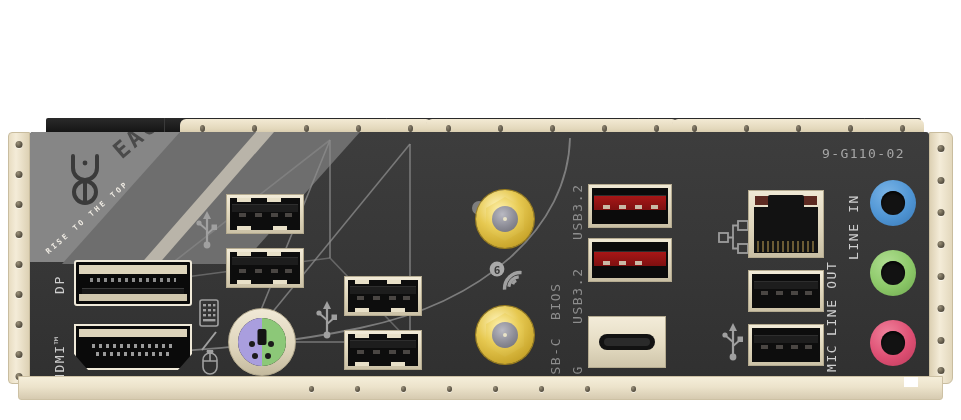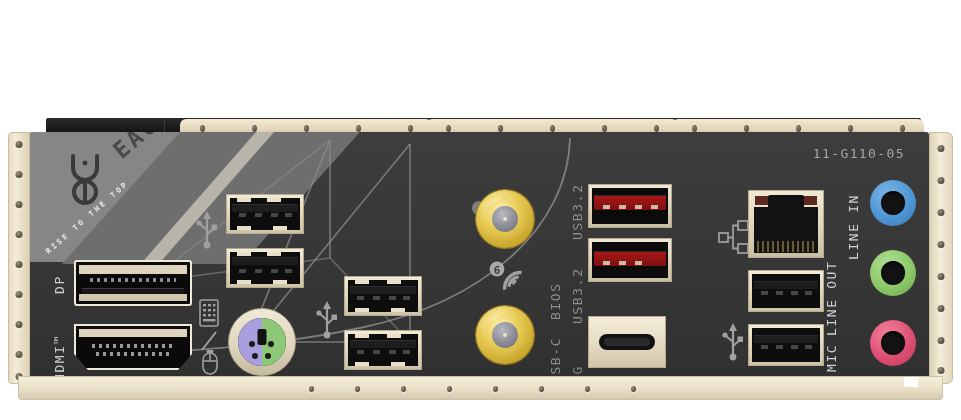--- a/index.html
+++ b/index.html
@@ -212,21 +212,21 @@
       <svg viewBox="0 0 34 52" width="34" height="52">
         <path d="M5 2 L5 14 A12 12 0 0 0 29 14 L29 2" stroke="#3a3a3a" stroke-width="4" fill="none" stroke-linecap="round"></path>
         <circle cx="17" cy="9" r="2.4" fill="#3a3a3a"></circle>
         <circle cx="17" cy="38" r="11" stroke="#3a3a3a" stroke-width="4" fill="none"></circle>
         <line x1="17" y1="26" x2="17" y2="50" stroke="#3a3a3a" stroke-width="4"></line>
       </svg>
     </div>
     <div class="eagleword">EAGLE</div>
     <div class="risetop">RISE TO THE TOP</div>
 
-    <div class="partno">11-G110-05</div>
+    <div class="partno">9-G110-02</div>
 
     <div class="vlabel" style="left:22px;top:162px;">DP</div>
     <div class="dpPort" style="left:44px;top:128px;width:118px;height:46px;border-radius:3px;">
       <div style="position:absolute;left:3px;top:3px;right:3px;height:9px;background:#ddd4bb;"></div>
       <div style="position:absolute;left:6px;top:26px;right:6px;height:10px;background:#171717;border-top:1px solid #3a3a3a;"></div>
       <div style="position:absolute;left:14px;top:16px;right:14px;height:4px;
                   background:repeating-linear-gradient(90deg,#8b8b8b 0 3px,transparent 3px 7px);"></div>
       <div style="position:absolute;left:3px;bottom:3px;right:3px;height:7px;background:#cfc6ad;"></div>
     </div>
 

